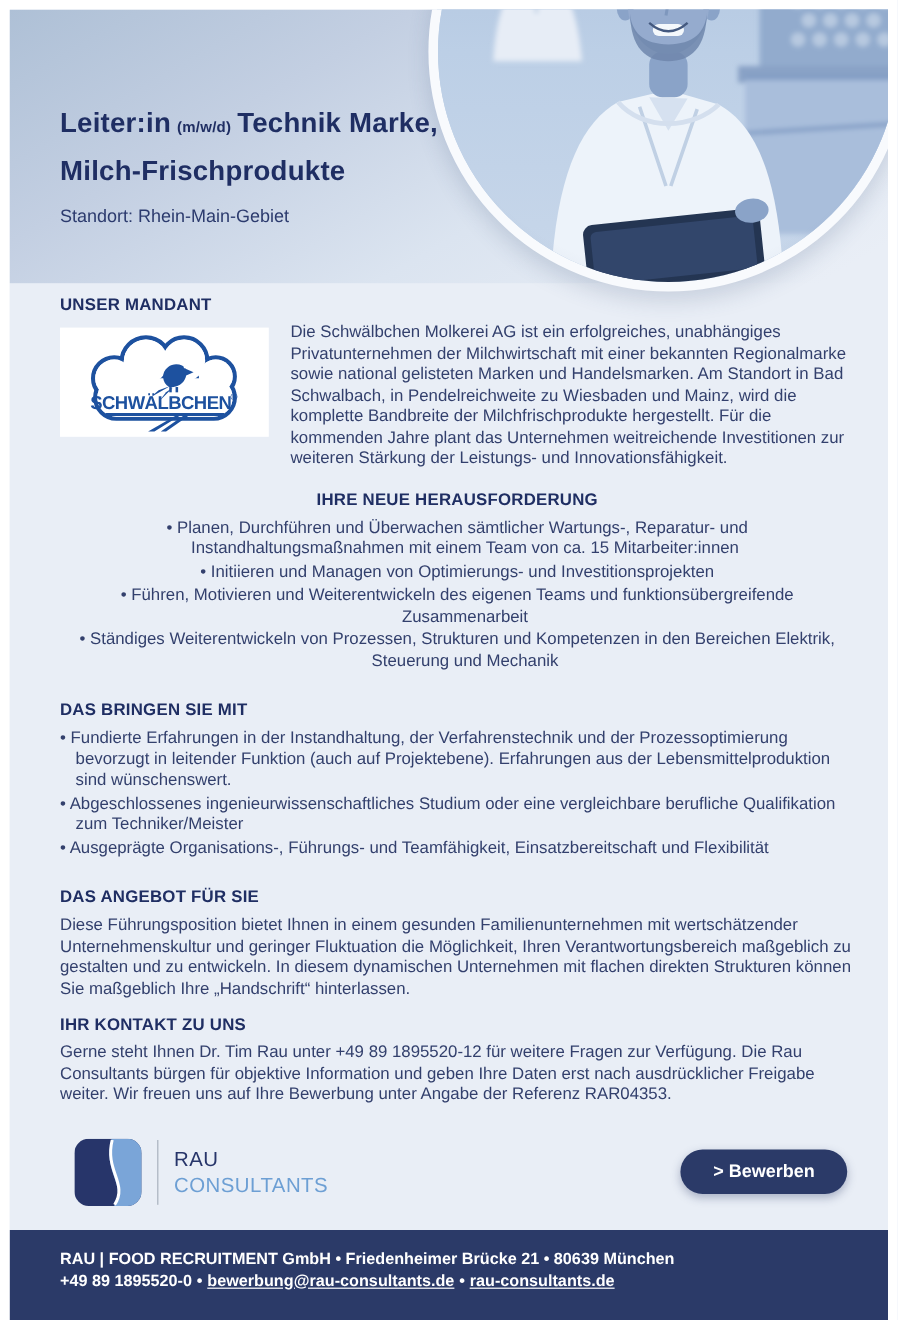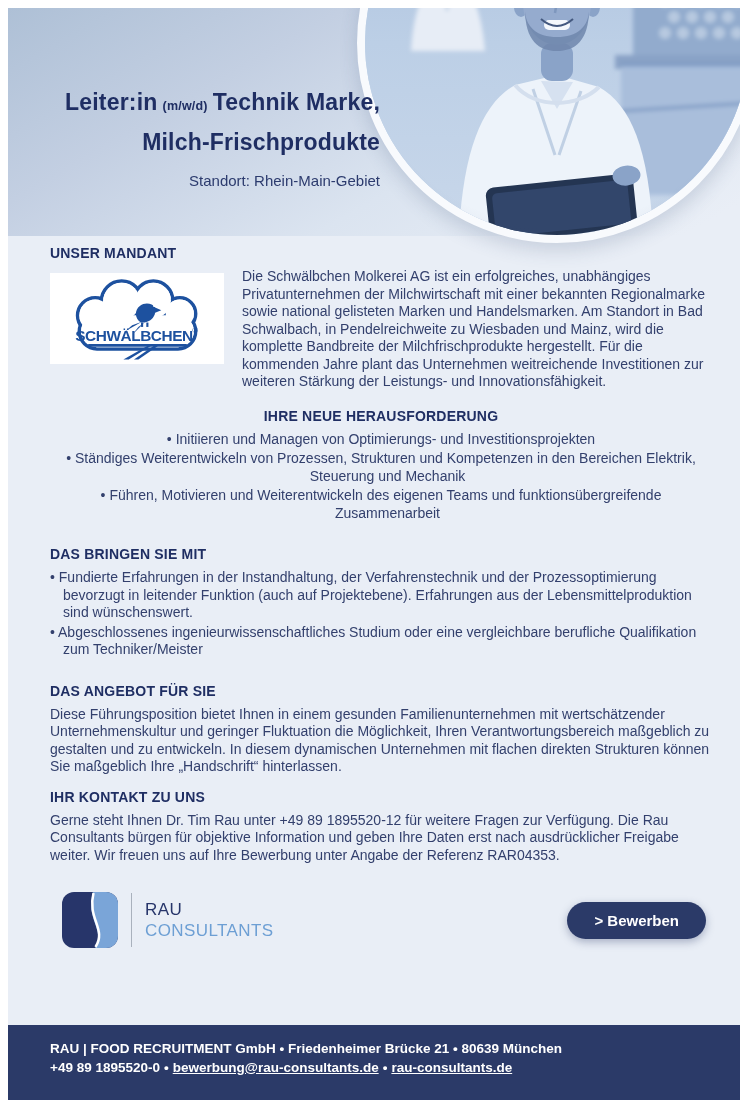--- a/index.html
+++ b/index.html
@@ -10,21 +10,20 @@
     -webkit-font-smoothing:antialiased;
   }
   .card {
     position:absolute; left:8px; top:8px; width:732px; height:1092px;
     background:#e9eef6; overflow:hidden; display:flex; flex-direction:column;
   }
   
   .hero {
     position:relative; height:228px; flex:none;
     background:linear-gradient(150deg,#aec0d6 0%,#c3cfe2 30%,#dbe4f0 62%,#e9eef6 95%);
-    text-align:right;
   }
   .hero-photo {
     position:absolute; left:349px; top:-165px; width:384px; height:384px;
     border-radius:50%; border:8px solid #f8fafd; overflow:hidden;
     box-sizing:content-box; background:#b9cde4;
     box-shadow:0 8px 18px rgba(58,78,118,.18);
   }
   .hero-photo svg { display:block; }
   .hero-text { position:absolute; left:42px; top:76px; width:330px; }
   .hero-title {
@@ -224,31 +223,33 @@
             <text x="142" y="62" font-family="Liberation Sans, sans-serif" font-size="9" font-weight="bold" fill="#1d519f">®</text>
           </svg>
         </div>
         <p class="para">Die Schwälbchen Molkerei AG ist ein erfolgreiches, unabhängiges Privatunternehmen der Milchwirtschaft mit einer bekannten Regionalmarke sowie national gelisteten Marken und Handelsmarken. Am Standort in Bad Schwalbach, in Pendelreichweite zu Wiesbaden und Mainz, wird die komplette Bandbreite der Milchfrischprodukte hergestellt. Für die kommenden Jahre plant das Unternehmen weitreichende Investitionen zur weiteren Stärkung der Leistungs- und Innovationsfähigkeit.</p>
       </div>
     </section>
 
     <section class="sec-challenge">
       <h2 class="h-sec">IHRE NEUE HERAUSFORDERUNG</h2>
       <ul class="bullets">
+        <li>Planen, Durchführen und Überwachen sämtlicher Wartungs-, Reparatur- und Instandhaltungsmaßnahmen mit einem Team von ca. 15 Mitarbeiter:innen</li>
         <li>Initiieren und Managen von Optimierungs- und Investitionsprojekten</li>
+        <li>Führen, Motivieren und Weiterentwickeln des eigenen Teams und funktionsübergreifende Zusammenarbeit</li>
         <li>Ständiges Weiterentwickeln von Prozessen, Strukturen und Kompetenzen in den Bereichen Elektrik, Steuerung und Mechanik</li>
-        <li>Führen, Motivieren und Weiterentwickeln des eigenen Teams und funktionsübergreifende Zusammenarbeit</li>
       </ul>
     </section>
 
     <section class="sec-profile">
       <h2 class="h-sec">DAS BRINGEN SIE MIT</h2>
       <ul class="bullets">
         <li>Fundierte Erfahrungen in der Instandhaltung, der Verfahrenstechnik und der Prozessoptimierung bevorzugt in leitender Funktion (auch auf Projektebene). Erfahrungen aus der Lebensmittelproduktion sind wünschenswert.</li>
         <li>Abgeschlossenes ingenieurwissenschaftliches Studium oder eine vergleichbare berufliche Qualifikation zum Techniker/Meister</li>
+        <li>Ausgeprägte Organisations-, Führungs- und Teamfähigkeit, Einsatzbereitschaft und Flexibilität</li>
       </ul>
     </section>
 
     <section class="sec-offer">
       <h2 class="h-sec">DAS ANGEBOT FÜR SIE</h2>
       <p class="para">Diese Führungsposition bietet Ihnen in einem gesunden Familienunternehmen mit wertschätzender Unternehmenskultur und geringer Fluktuation die Möglichkeit, Ihren Verantwortungsbereich maßgeblich zu gestalten und zu entwickeln. In diesem dynamischen Unternehmen mit flachen direkten Strukturen können Sie maßgeblich Ihre „Handschrift“ hinterlassen.</p>
     </section>
 
     <section class="sec-contact">
       <h2 class="h-sec">IHR KONTAKT ZU UNS</h2>

